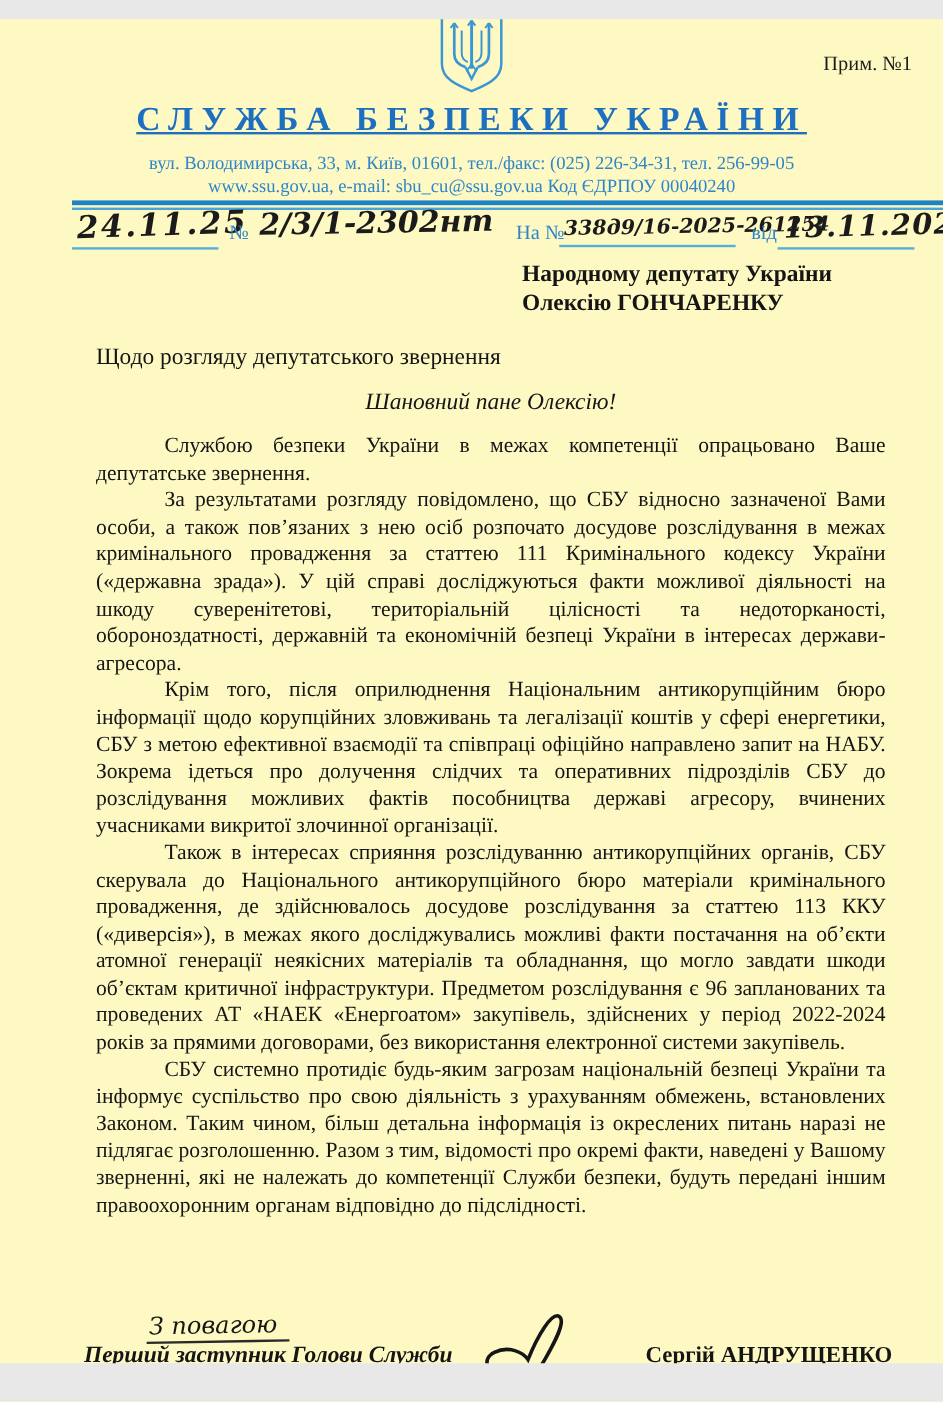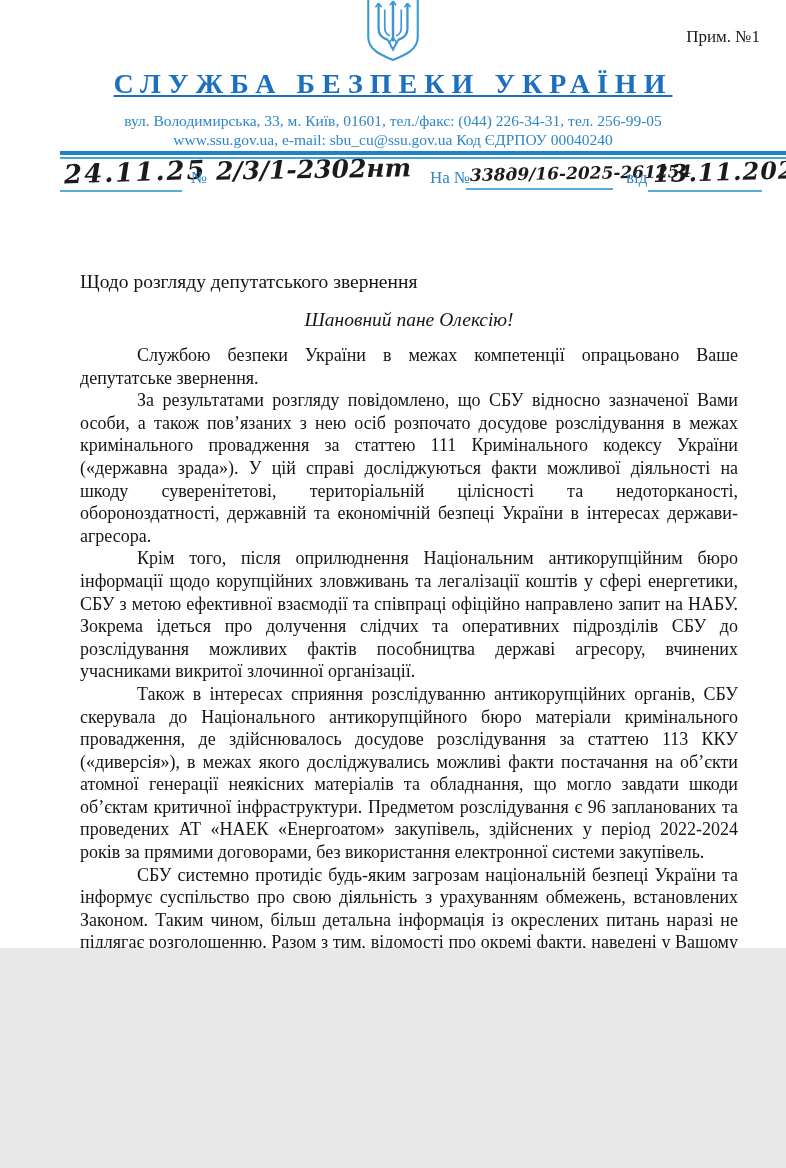--- a/index.html
+++ b/index.html
@@ -1,18 +1,18 @@
 <!DOCTYPE html>
 <html lang="uk"><head>
 <meta charset="utf-8">
 <style>
   html,body{margin:0;padding:0;background:#e8e8e8;}
   .page{
-    position:relative; width:786px; height:948px; margin:0 auto;
-    background:#ffffff; overflow:hidden;
+    position:relative; width:786px; height:1120px; margin:16px auto;
+    background:#fef9c3; overflow:hidden;
     font-family:"Liberation Serif","DejaVu Serif",serif; color:#151515;
   }
   
   .copy-note{position:absolute; top:27px; right:26px; font-size:17px; color:#1c1c1c;}
   .emblem{position:absolute; top:-4px; left:50%; transform:translateX(-50%);}
   .org-name{
     position:absolute; top:68px; left:0; width:100%; text-align:center;
     font-size:28px; font-weight:bold; letter-spacing:7px; color:#1d6fc0;
     white-space:nowrap;
     text-decoration:underline;
@@ -73,21 +73,21 @@
       <path d="M42 7 L39 11 M42 7 L45 11" stroke="#3b97d3" stroke-width="1.6"></path>
       <path d="M36 13 V31 C36 35 34 37.5 31 38.5" stroke="#3b97d3" stroke-width="1.6"></path>
       <path d="M28 5 V44" stroke="#3b97d3" stroke-width="2.4"></path>
       <path d="M28 5 L25 9 M28 5 L31 9" stroke="#3b97d3" stroke-width="1.6"></path>
       <path d="M23 42.5 L28 52 L33 42.5" stroke="#3b97d3" stroke-width="2"></path>
       <path d="M24 46 L28 40 L32 46" stroke="#3b97d3" stroke-width="1.4"></path>
     </svg>
   </div>
 
   <div class="org-name">СЛУЖБА БЕЗПЕКИ УКРАЇНИ</div>
-  <div class="addr addr1">вул. Володимирська, 33, м. Київ, 01601,  тел./факс: (044) 226-34-31,  тел. 256-99-05</div>
+  <div class="addr addr1">вул. Володимирська, 33, м. Київ, 01601,  тел./факс: (025) 226-34-31,  тел. 256-99-05</div>
   <div class="addr addr2">www.ssu.gov.ua,  e-mail: sbu_cu@ssu.gov.ua  Код ЄДРПОУ 00040240</div>
 
   <div class="rule">
     <div class="thick"></div>
       <div class="thin"></div>
   </div>
 
   <div class="hand ref-date">24.11.25</div>
   <div class="field-line" style="left:60px; top:190px; width:122px;"></div>
 
@@ -95,20 +95,24 @@
   <div class="hand ref-num">2/3/1-2302нт</div>
 
   <span class="ref-label" style="left:430px; top:168px;">На №</span>
   <div class="hand reply-num">338д9/16-2025-261254</div>
   <div class="field-line" style="left:466px; top:188px; width:147px;"></div>
 
   <span class="ref-label" style="left:626px; top:168px;">від</span>
   <div class="hand reply-date">13.11.2025</div>
   <div class="field-line" style="left:648px; top:190px; width:114px;"></div>
 
+  <div class="recipient">
+    <div>Народному депутату України</div>
+    <div>Олексію ГОНЧАРЕНКУ</div>
+  </div>
 
   <div class="content">
     <div class="subject">Щодо розгляду депутатського звернення</div>
     <div class="salutation">Шановний пане Олексію!</div>
     <p class="par first">Службою безпеки України в межах компетенції опрацьовано Ваше депутатське звернення.</p>
     <p class="par">За результатами розгляду повідомлено, що СБУ відносно зазначеної Вами особи, а також пов’язаних з нею осіб розпочато досудове розслідування в межах кримінального провадження за статтею 111 Кримінального кодексу України («державна зрада»). У цій справі досліджуються факти можливої діяльності на шкоду суверенітетові, територіальній цілісності та недоторканості, обороноздатності, державній та економічній безпеці України в інтересах держави-агресора.</p>
     <p class="par">Крім того, після оприлюднення Національним антикорупційним бюро інформації щодо корупційних зловживань та легалізації коштів у сфері енергетики, СБУ з метою ефективної взаємодії та співпраці офіційно направлено запит на НАБУ. Зокрема ідеться про долучення слідчих та оперативних підрозділів СБУ до розслідування можливих фактів пособництва державі агресору, вчинених учасниками викритої злочинної організації.</p>
     <p class="par">Також в інтересах сприяння розслідуванню антикорупційних органів, СБУ скерувала до Національного антикорупційного бюро матеріали кримінального провадження, де здійснювалось досудове розслідування за статтею 113 ККУ («диверсія»), в межах якого досліджувались можливі факти постачання на об’єкти атомної генерації неякісних матеріалів та обладнання, що могло завдати шкоди об’єктам критичної інфраструктури. Предметом розслідування є 96 запланованих та проведених АТ «НАЕК «Енергоатом» закупівель, здійснених у період 2022-2024 років за прямими договорами, без використання електронної системи закупівель.</p>
     <p class="par">СБУ системно протидіє будь-яким загрозам національній безпеці України та інформує суспільство про свою діяльність з урахуванням обмежень, встановлених Законом. Таким чином, більш детальна інформація із окреслених питань наразі не підлягає розголошенню. Разом з тим, відомості про окремі факти, наведені у Вашому зверненні, які не належать до компетенції Служби безпеки, будуть передані іншим правоохоронним органам відповідно до підслідності.</p>
   </div>

